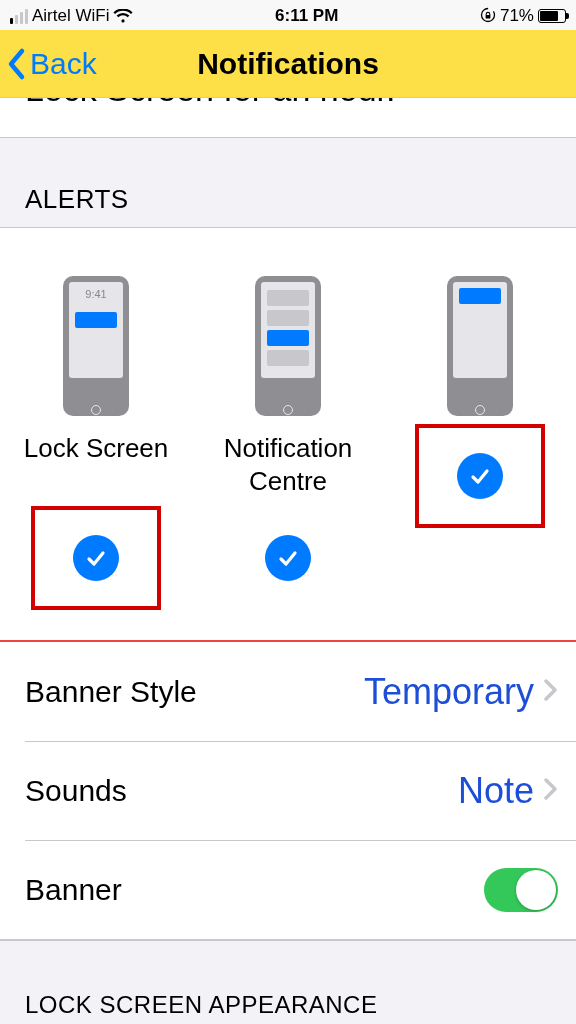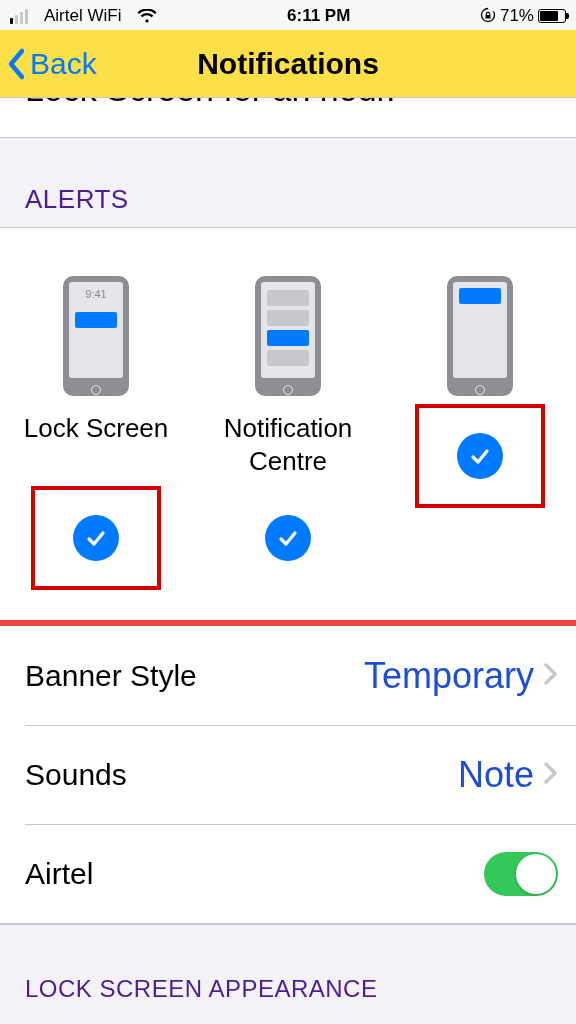--- a/index.html
+++ b/index.html
@@ -1,18 +1,18 @@
 <!DOCTYPE html>
 <html><head>
 <meta charset="utf-8">
 <style>
   * { box-sizing: border-box; margin: 0; padding: 0; }
   html, body { width: 576px; height: 1024px; font-family: -apple-system, "Helvetica Neue", Helvetica, Arial, sans-serif; background: #f2f2f7; color: #000; overflow: hidden; }
   .status-bar { width: 100%; height: 30px; display: flex; align-items: center; justify-content: space-between; padding: 2px 10px 0; font-size: 17px; font-weight: 600; background: #f8f8f8; }
-  .status-left { display: flex; align-items: center; gap: 16px; }
+  .status-left { display: flex; align-items: center; gap: 4px; }
   .status-right { display: flex; align-items: center; gap: 4px; }
   .signal { display: inline-flex; align-items: flex-end; gap: 2px; }
   .signal span { width: 3px; background: #c7c7cc; border-radius: 1px; }
   .signal span.on { background: #000; }
   .signal span:nth-child(1){height:6px}
   .signal span:nth-child(2){height:9px}
   .signal span:nth-child(3){height:12px}
   .signal span:nth-child(4){height:15px}
   .carrier { font-size: 17px; font-weight: 400; }
   .wifi-icon svg { display:block; }
@@ -25,27 +25,27 @@
 
   .nav-bar { width:100%; height:68px; background:#fde047; border-bottom:1px solid #c8c8cc; position:relative; display:flex; align-items:center; }
   .back-btn { display:flex; align-items:center; gap:2px; color:#007aff; font-size:30px; padding-left:6px; cursor:pointer; }
   .back-btn svg { display:block; }
   .nav-title { position:absolute; left:50%; transform:translateX(-50%); font-size:30px; font-weight:700; }
 
   .scroll { width:100%; }
   .cut-row { height:40px; background:#fff; border-bottom:1px solid #c8c8cc; overflow:hidden; padding-left:25px; }
   .cut-text { font-size:34px; color:#000; margin-top:-28px; white-space:nowrap; }
 
-  .section-header { padding:46px 25px 12px; font-size:26px; color:#4c1d95; letter-spacing:0.5px; }
+  .section-header { padding:46px 25px 12px; font-size:26px; color:#000000; letter-spacing:0.5px; }
   .section-header.small { font-size:24px; padding-top:50px; }
 
   .alerts-panel { background:#fff; border-top:1px solid #c8c8cc; border-bottom:1px solid #c8c8cc; padding:48px 0 0; }
   .alert-cols { display:flex; justify-content:space-around; align-items:flex-start; }
   .alert-col { flex:1; display:flex; flex-direction:column; align-items:center; }
-  .phone { width:66px; height:120px; background:#8e8e93; border-radius:10px; padding:6px; position:relative; }
+  .phone { width:66px; height:140px; background:#8e8e93; border-radius:10px; padding:6px; position:relative; }
   .phone-screen { width:100%; height:96px; background:#e5e5ea; border-radius:3px; overflow:hidden; position:relative; }
   .phone-home { width:10px; height:10px; border:1.5px solid #e5e5ea; border-radius:50%; position:absolute; bottom:1px; left:50%; transform:translateX(-50%); }
   .lock-time { font-size:11px; color:#888; text-align:center; margin-top:6px; }
   .blue-bar { position:absolute; left:6px; right:6px; height:16px; background:#007aff; border-radius:2px; }
   .grey-bar { position:absolute; left:6px; right:6px; height:16px; background:#c7c7cc; border-radius:2px; }
   .alert-label { margin-top:16px; font-size:26px; text-align:center; line-height:1.25; min-height:66px; }
   .check-wrap { margin-top:8px; width:130px; height:104px; display:flex; align-items:center; justify-content:center; }
   .check-wrap.boxed { border:4px solid #d40000; }
   .check { width:46px; height:46px; border-radius:50%; background:#007aff; display:flex; align-items:center; justify-content:center; cursor:pointer; }
   .check svg { display:block; }
@@ -54,21 +54,21 @@
   .row { height:99px; border-top:1px solid #c8c8cc; display:flex; align-items:center; justify-content:space-between; padding-right:18px; cursor:pointer; }
   .row:first-child { border-top:none; }
   .row-label { font-size:30px; }
   .row-right { display:flex; align-items:center; gap:10px; }
   .row-value { font-size:36px; color:#1d4ed8; }
   .chev { color:#c7c7cc; }
   .switch { width:74px; height:44px; border-radius:22px; background:#34c759; position:relative; cursor:pointer; }
   .switch-knob { width:40px; height:40px; border-radius:50%; background:#fff; position:absolute; top:2px; right:2px; box-shadow:0 1px 3px rgba(0,0,0,.25); }
   .list-bottom-line { border-top:1px solid #c8c8cc; }
 
-  .alerts-divider-top { margin-top:30px; border-top:6px solid #ef4444; }
+  .alerts-divider-top { margin-top:30px; border-top:2px solid #ef4444; }
 </style>
 </head>
 <body>
 
 <div class="status-bar">
   <div class="status-left">
     <span class="signal">
       <span class="on"></span>
         <span></span>
         <span></span>
@@ -193,21 +193,21 @@
         <span class="row-right">
           <span class="row-value">Note</span>
           <span class="chev">
             <svg width="14" height="24" viewBox="0 0 14 24">
                 <polyline points="2,3 11,12 2,21" fill="none" stroke="#c7c7cc" stroke-width="3.5" stroke-linecap="round" stroke-linejoin="round"></polyline>
               </svg>
           </span>
         </span>
       </div>
       <div class="row">
-        <span class="row-label">Airtel</span>
+        <span class="row-label">Banner</span>
         <span class="row-right">
           <span class="switch">
               <span class="switch-knob"></span>
             </span>
         </span>
       </div>
     </div>
     <div class="list-bottom-line"></div>
   </div>
 

